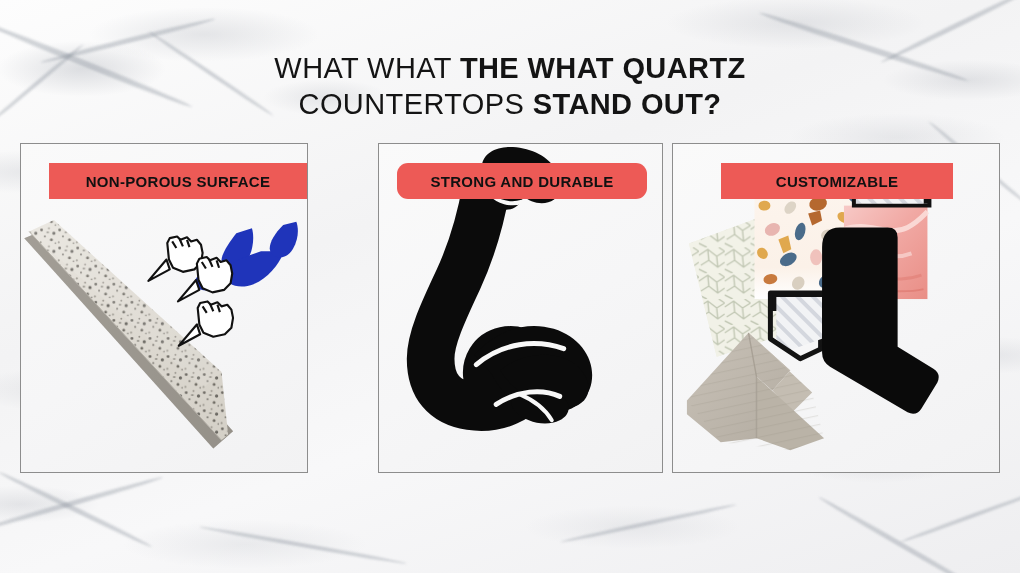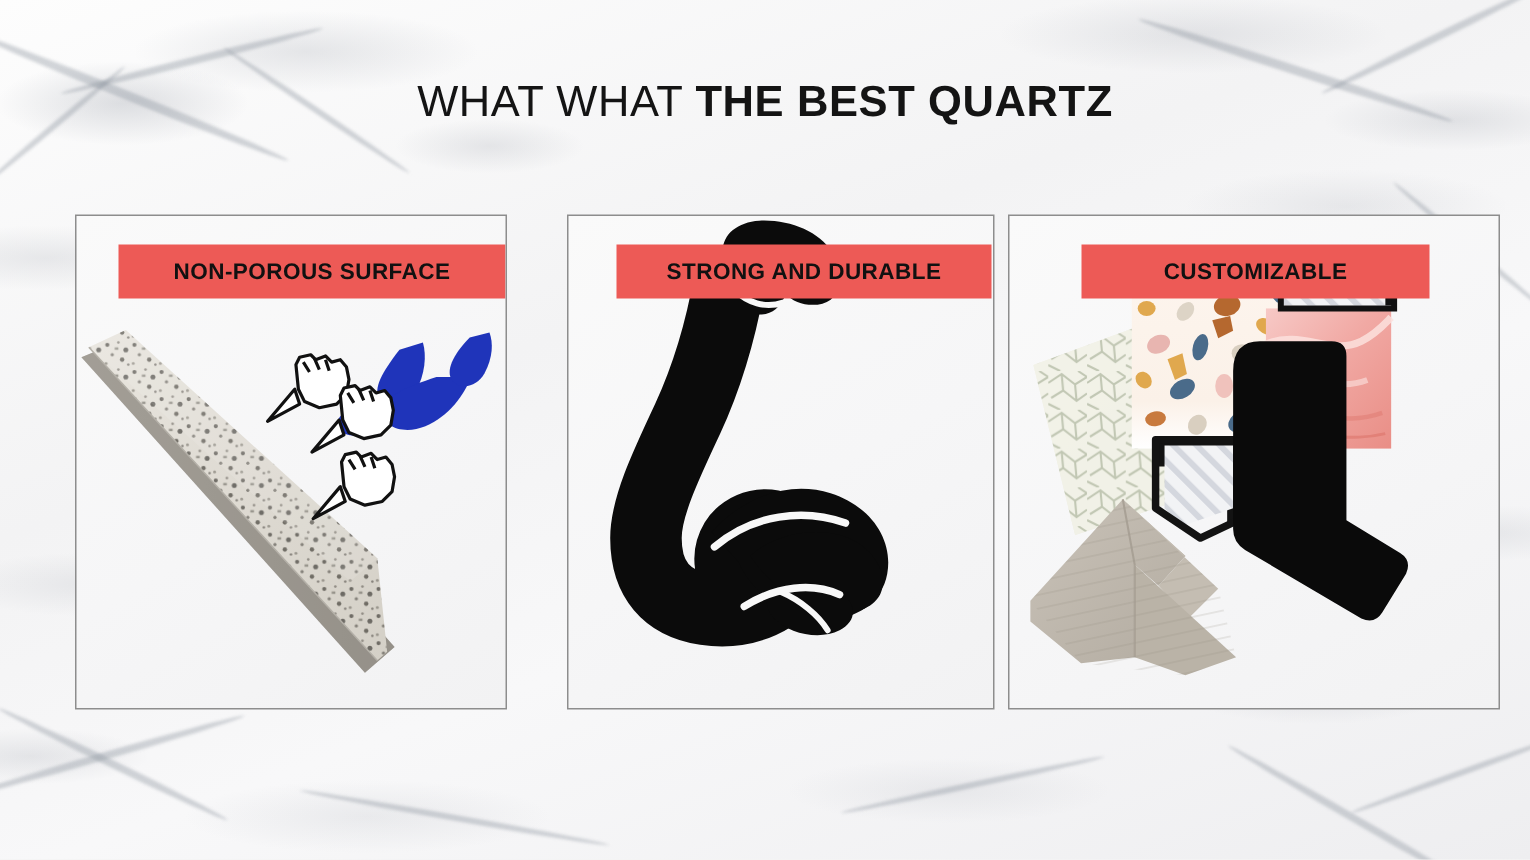--- a/index.html
+++ b/index.html
@@ -38,31 +38,31 @@
     font-weight:400;
   }
   .title b{font-weight:700;}
 
   
   .card{
     position:absolute;top:143px;height:330px;
     background:linear-gradient(150deg,#fafafa 0%,#f6f6f7 55%,#f2f2f3 100%);
     border:1px solid #8d8d8d;box-sizing:border-box;overflow:hidden;
   }
-  #card1{left:20px;width:288px;margin-left:30px;}
+  #card1{left:20px;width:288px;}
   #card2{left:378px;width:285px;}
   #card3{left:672px;width:328px;text-align:right;}
 
   .badge{
     position:absolute;top:19px;background:#ed5a56;
     display:flex;align-items:center;justify-content:center;
     color:#111;font-weight:700;letter-spacing:.3px;
   }
   #badge1{left:28px;width:258px;height:36px;font-size:15px;}
-  #badge2{left:32px;width:250px;height:36px;font-size:15px;}
+  #badge2{left:18px;width:250px;height:36px;font-size:15px;border-radius:11px;}
   #badge3{left:48px;width:232px;height:36px;font-size:15px;}
 
   .art{position:absolute;left:0;top:0;width:100%;height:100%;}
 
   
   .logo{position:absolute;left:893px;top:513px;width:120px;height:48px;}
   .logo-text{position:absolute;left:44px;top:4px;}
   .logo-g{font-size:17px;font-weight:700;color:#1d1d1f;letter-spacing:1.2px;line-height:18px;}
   .logo-s{font-size:11px;font-weight:400;color:#6f7074;letter-spacing:2.3px;line-height:13px;}
 </style>
@@ -82,21 +82,24 @@
     <div class="vein" style="left:0px;top:470px;width:170px;height:5px;transform:rotate(26deg);"></div>
     <div class="vein" style="left:-30px;top:530px;width:200px;height:5px;transform:rotate(-16deg);"></div>
     <div class="vein" style="left:200px;top:525px;width:210px;height:4px;transform:rotate(10deg);"></div>
     <div class="vein" style="left:560px;top:540px;width:180px;height:4px;transform:rotate(-12deg);"></div>
     <div class="vein" style="left:820px;top:495px;width:200px;height:5px;transform:rotate(30deg);"></div>
     <div class="vein" style="left:900px;top:540px;width:150px;height:4px;transform:rotate(-20deg);"></div>
   </div>
 
   <div class="title">
     <div>
-      <span>WHAT WHAT </span><b>THE BEST QUARTZ</b>
+      <span>WHAT WHAT </span><b>THE WHAT QUARTZ</b>
+    </div>
+    <div>
+      <span>COUNTERTOPS </span><b>STAND OUT?</b>
     </div>
   </div>
 
   <div class="card" id="card1">
 
     <svg class="art" viewBox="0 0 348 330">
       <defs>
         <linearGradient id="slabTop" x1="0" y1="0" x2="1" y2="1">
           <stop offset="0%" stop-color="#e9e6df"></stop>
           <stop offset="50%" stop-color="#dedad2"></stop>

